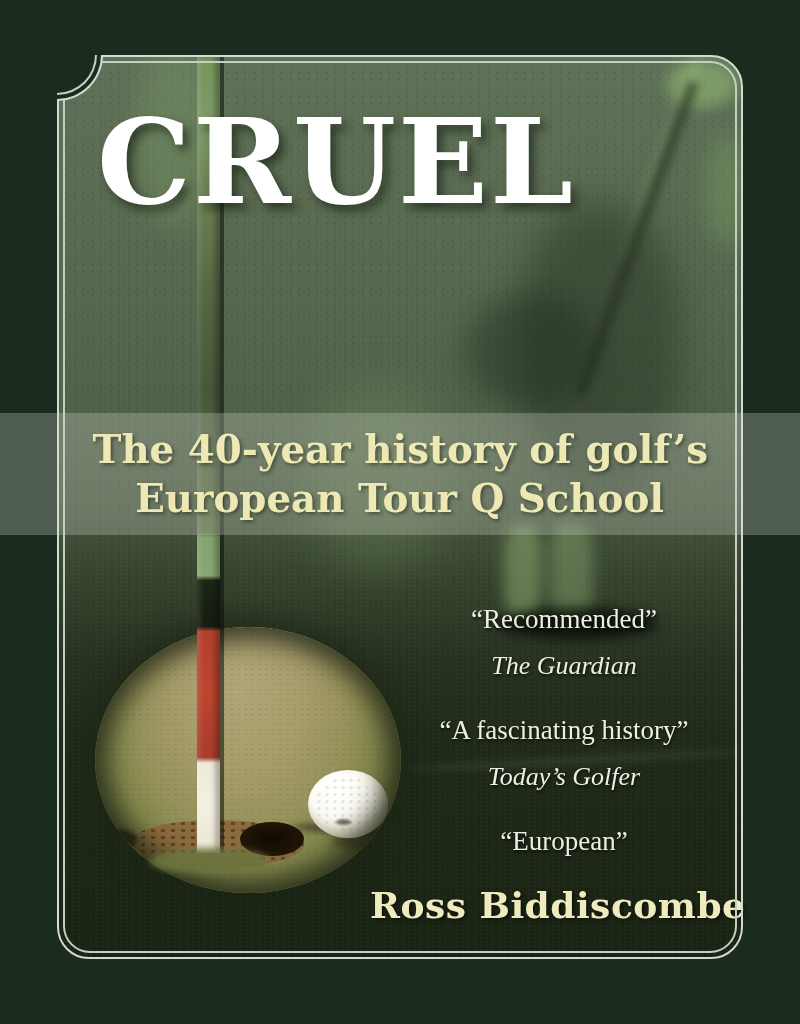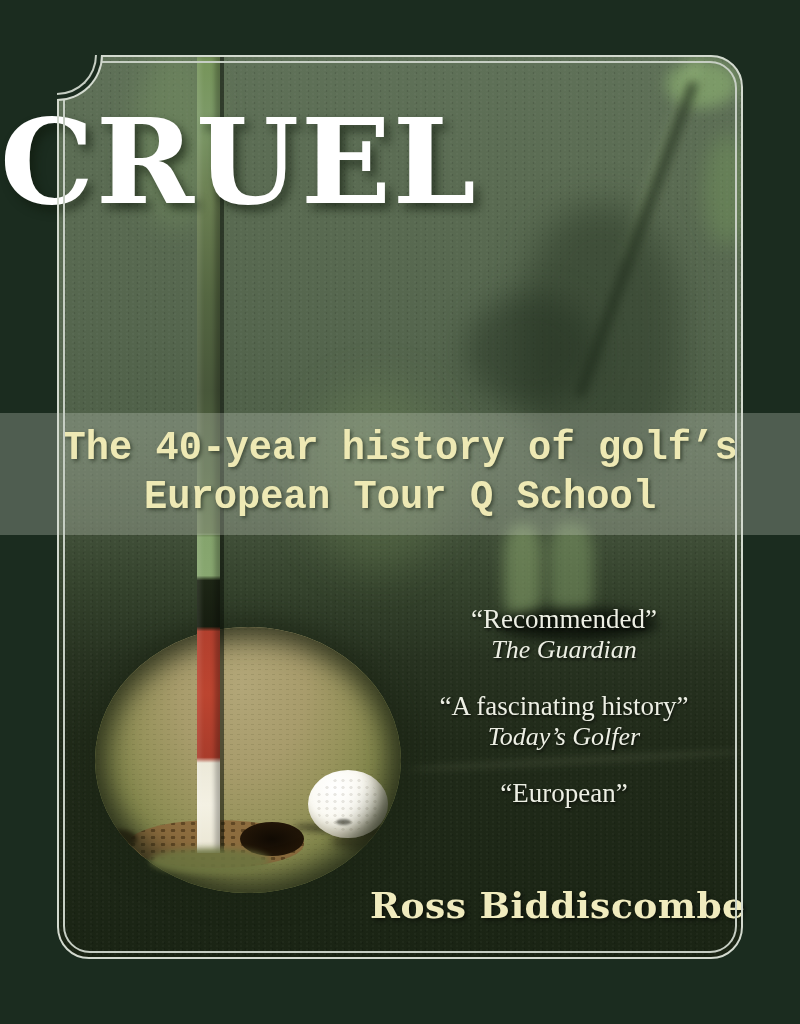--- a/index.html
+++ b/index.html
@@ -116,46 +116,46 @@
   }
   .pole-base-grass {
     position:absolute; left:92px; top:792px; width:120px; height:26px;
     border-radius:50%; background:#6d7540; filter:blur(3px); opacity:.9;
   }
 
   
   .subtitle-band {
     position:absolute; left:0; top:413px; width:800px; height:122px;
     background:rgba(203,209,196,0.30);
-    display:flex; flex-direction:column; justify-content:center; align-items:center;font-family:Liberation Mono, monospace;
+    display:flex; flex-direction:column; justify-content:center; align-items:center;
   }
   .subtitle-line {
     font-size:40px; font-weight:bold; color:#eee9b4; line-height:1.22;
     transform:scaleX(0.97);
     text-shadow:2px 2px 4px rgba(25,35,20,0.55);
     white-space:nowrap;
   }
 
   
   .title {
-    position:absolute; left:0; top:92px; width:672px; 
+    position:absolute; left:0; top:92px; width:672px; text-align:center;
     color:#ffffff; font-weight:bold; font-size:118px; line-height:1.18;
     letter-spacing:2px;
     text-shadow:5px 6px 10px rgba(15,25,12,0.6);
   }
 
   
   .quotes {
     position:absolute; left:418px; top:604px; width:292px;
-    display:flex; flex-direction:column; gap:26px;
+    display:flex; flex-direction:column; gap:34px;
     text-align:center; color:#edefe4;
     font-family:"Liberation Serif", serif;
   }
   .quote-text   { font-size:27px; line-height:1.15; text-shadow:1px 2px 3px rgba(0,0,0,0.65); }
-  .quote-source { font-size:26px; font-style:italic; line-height:1.15; margin-top:0; text-shadow:1px 2px 3px rgba(0,0,0,0.65); }
+  .quote-source { font-size:26px; font-style:italic; line-height:1.15; margin-top:16px; text-shadow:1px 2px 3px rgba(0,0,0,0.65); }
 
   
   .author {
     position:absolute; left:370px; top:884px; width:330px; text-align:center;
     font-size:36px; font-weight:bold; color:#f0ebbe; letter-spacing:0.5px;
     text-shadow:2px 2px 4px rgba(0,0,0,0.6);
     white-space:nowrap;
   }
 
   

